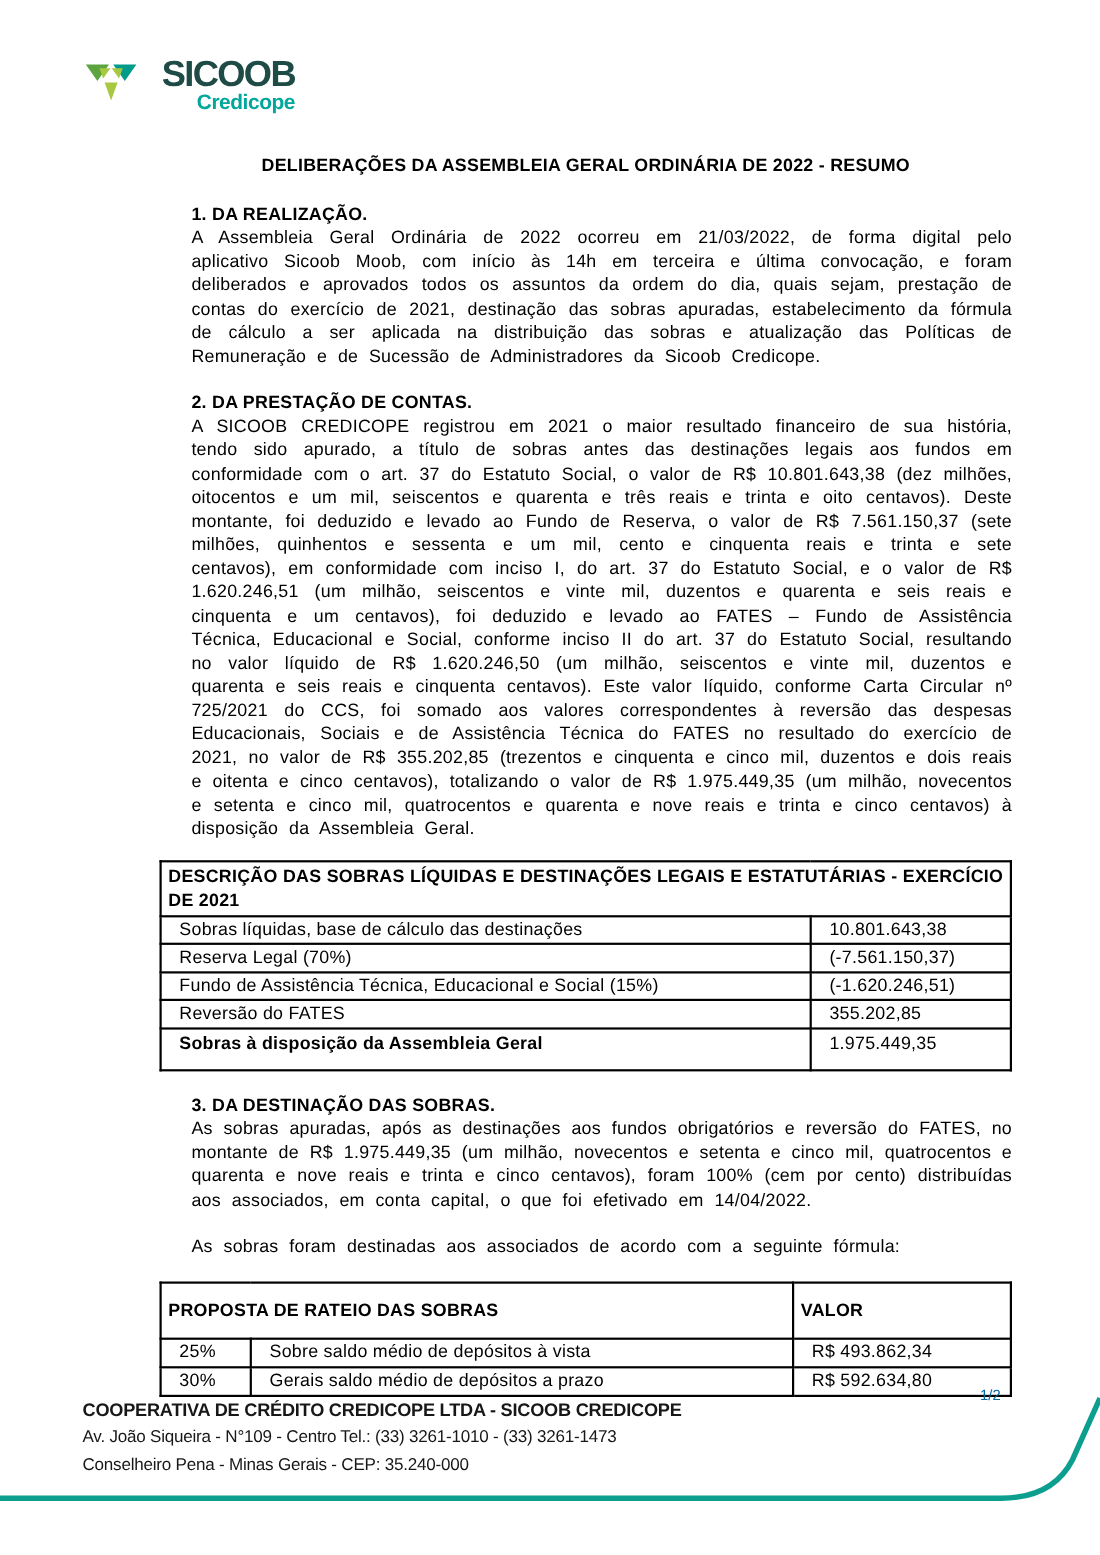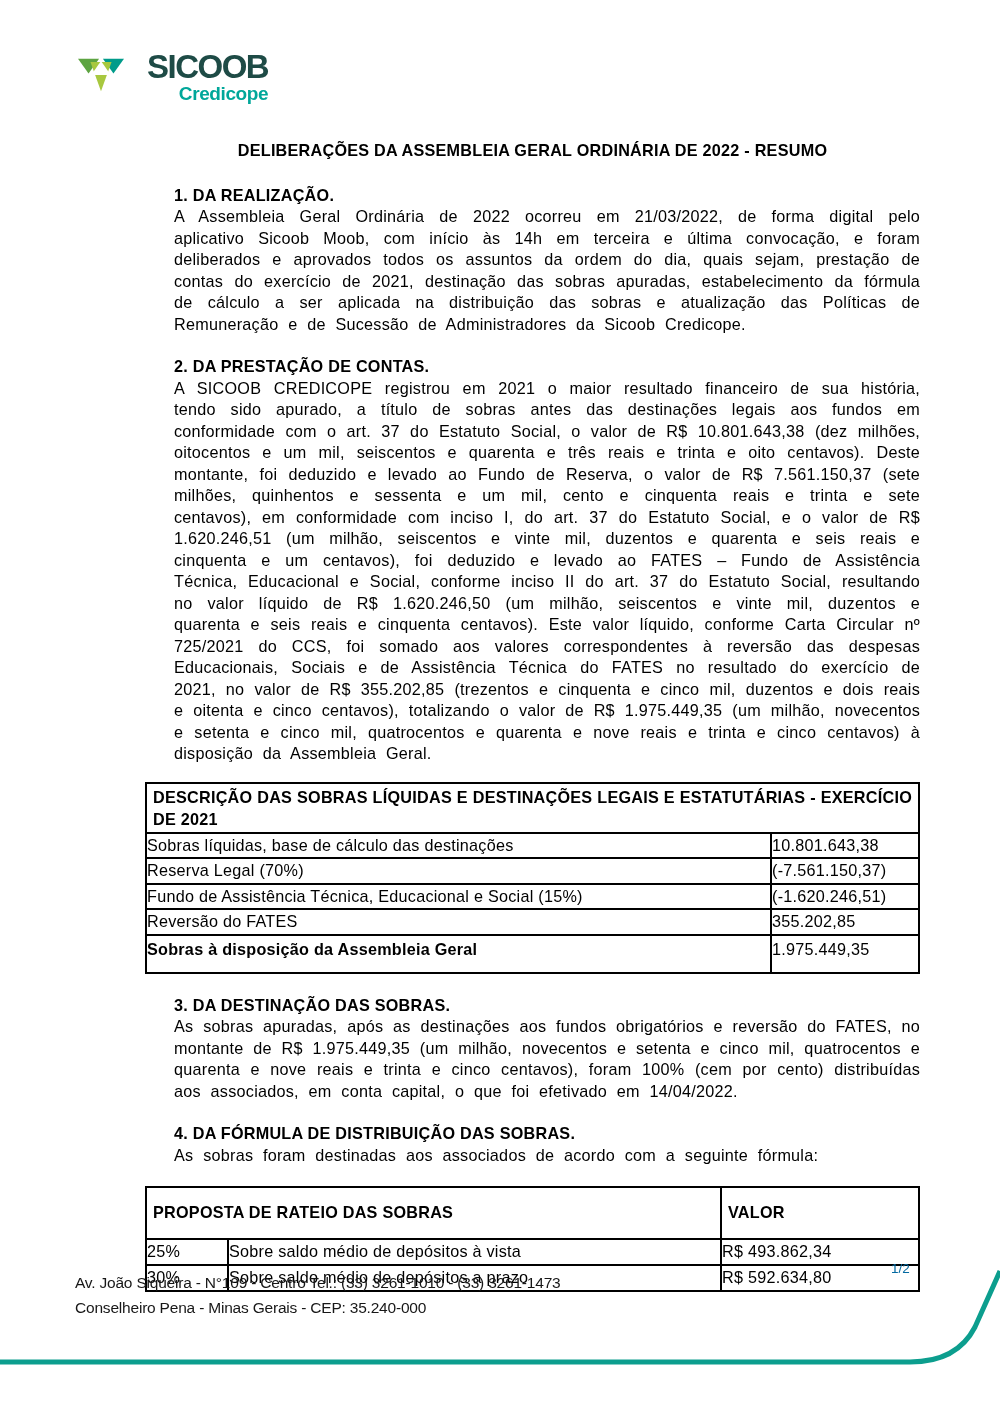--- a/index.html
+++ b/index.html
@@ -37,24 +37,24 @@
   .doc-title {
     text-align: center; font-weight: bold; font-size: 16.2px;
     margin: 0 0 23px 0;
   }
   .section { margin-top: 21px; margin-left: 29px; }
   .section h2 { font-size: 16.2px; font-weight: bold; margin: 0; text-align: left; }
   .section p { margin: 0; word-spacing: 5px; }
 
   
   table { border-collapse: collapse; width: 100%; font-size: 16.2px; }
-  td { border: 2px solid #000; padding: 1px 0; vertical-align: middle; }
+  td { border: 2px solid #000; padding: 1px 16px; vertical-align: middle; }
   .t1 { margin-top: 17px; border-radius: 21px; }
   .t1 .hdr td { font-weight: bold; line-height: 22px; padding: 2px 6px; }
-  .t1 td.val { width: 148px; }
+  .t1 td.val { width: 182px; }
   .t1 tr.total td { height: 38px; vertical-align: top; padding-top: 3px; }
   .t1 tr.total td.lbl { font-weight: bold; }
   .t2 { margin-top: 20px; }
   .t2 .hdr td { font-weight: bold; padding: 14px 6px; }
   .t2 td.pct { width: 82px; }
   .t2 td.val { width: 198px; }
   .t2 td { height: 26px; }
 
   
   .footer { position: absolute; left: 75px; top: 1270px; letter-spacing: -0.2px; color: #171717; }
@@ -124,46 +124,46 @@
         </tr>
       </tbody>
     </table>
 
     <div class="section">
       <h2>3. DA DESTINAÇÃO DAS SOBRAS.</h2>
       <p>As sobras apuradas, após as destinações aos fundos obrigatórios e reversão do FATES, no montante de R$ 1.975.449,35 (um milhão, novecentos e setenta e cinco mil, quatrocentos e quarenta e nove reais e trinta e cinco centavos), foram 100% (cem por cento) distribuídas aos associados, em conta capital, o que foi efetivado em 14/04/2022.</p>
     </div>
 
     <div class="section">
-      <h2>4. DA FÓRMULA DE DISTRIBUIÇÃO DAS SOBRAS.</h2>
       <p>As sobras foram destinadas aos associados de acordo com a seguinte fórmula:</p>
     </div>
 
     <table class="t2">
       <tbody>
         <tr class="hdr">
           <td colspan="2">PROPOSTA DE RATEIO DAS SOBRAS</td>
           <td class="val">VALOR</td>
         </tr>
         <tr>
           <td class="pct">25%</td>
           <td class="desc">Sobre saldo médio de depósitos à vista</td>
           <td class="val">R$ 493.862,34</td>
         </tr>
         <tr>
           <td class="pct">30%</td>
-          <td class="desc">Sobre saldo médio de depósitos a prazo</td>
+          <td class="desc">Gerais saldo médio de depósitos a prazo</td>
           <td class="val">R$ 592.634,80</td>
         </tr>
       </tbody>
     </table>
 
   </div>
 
   <div class="footer">
+    <div class="footer-company">COOPERATIVA DE CRÉDITO CREDICOPE LTDA - SICOOB CREDICOPE</div>
     <div class="footer-line">Av. João Siqueira - N°109 - Centro Tel.: (33) 3261-1010 - (33) 3261-1473</div>
     <div class="footer-line">Conselheiro Pena - Minas Gerais - CEP: 35.240-000</div>
   </div>
 
   <div class="page-num">1/2</div>
 
   <svg class="deco" viewBox="0 0 1000 1414">
     <path d="M 0 1362 L 910 1362 Q 957 1362 975 1327 L 1000 1271" fill="none" stroke-width="5" stroke="#0C9E8E"></path>
   </svg>
 

